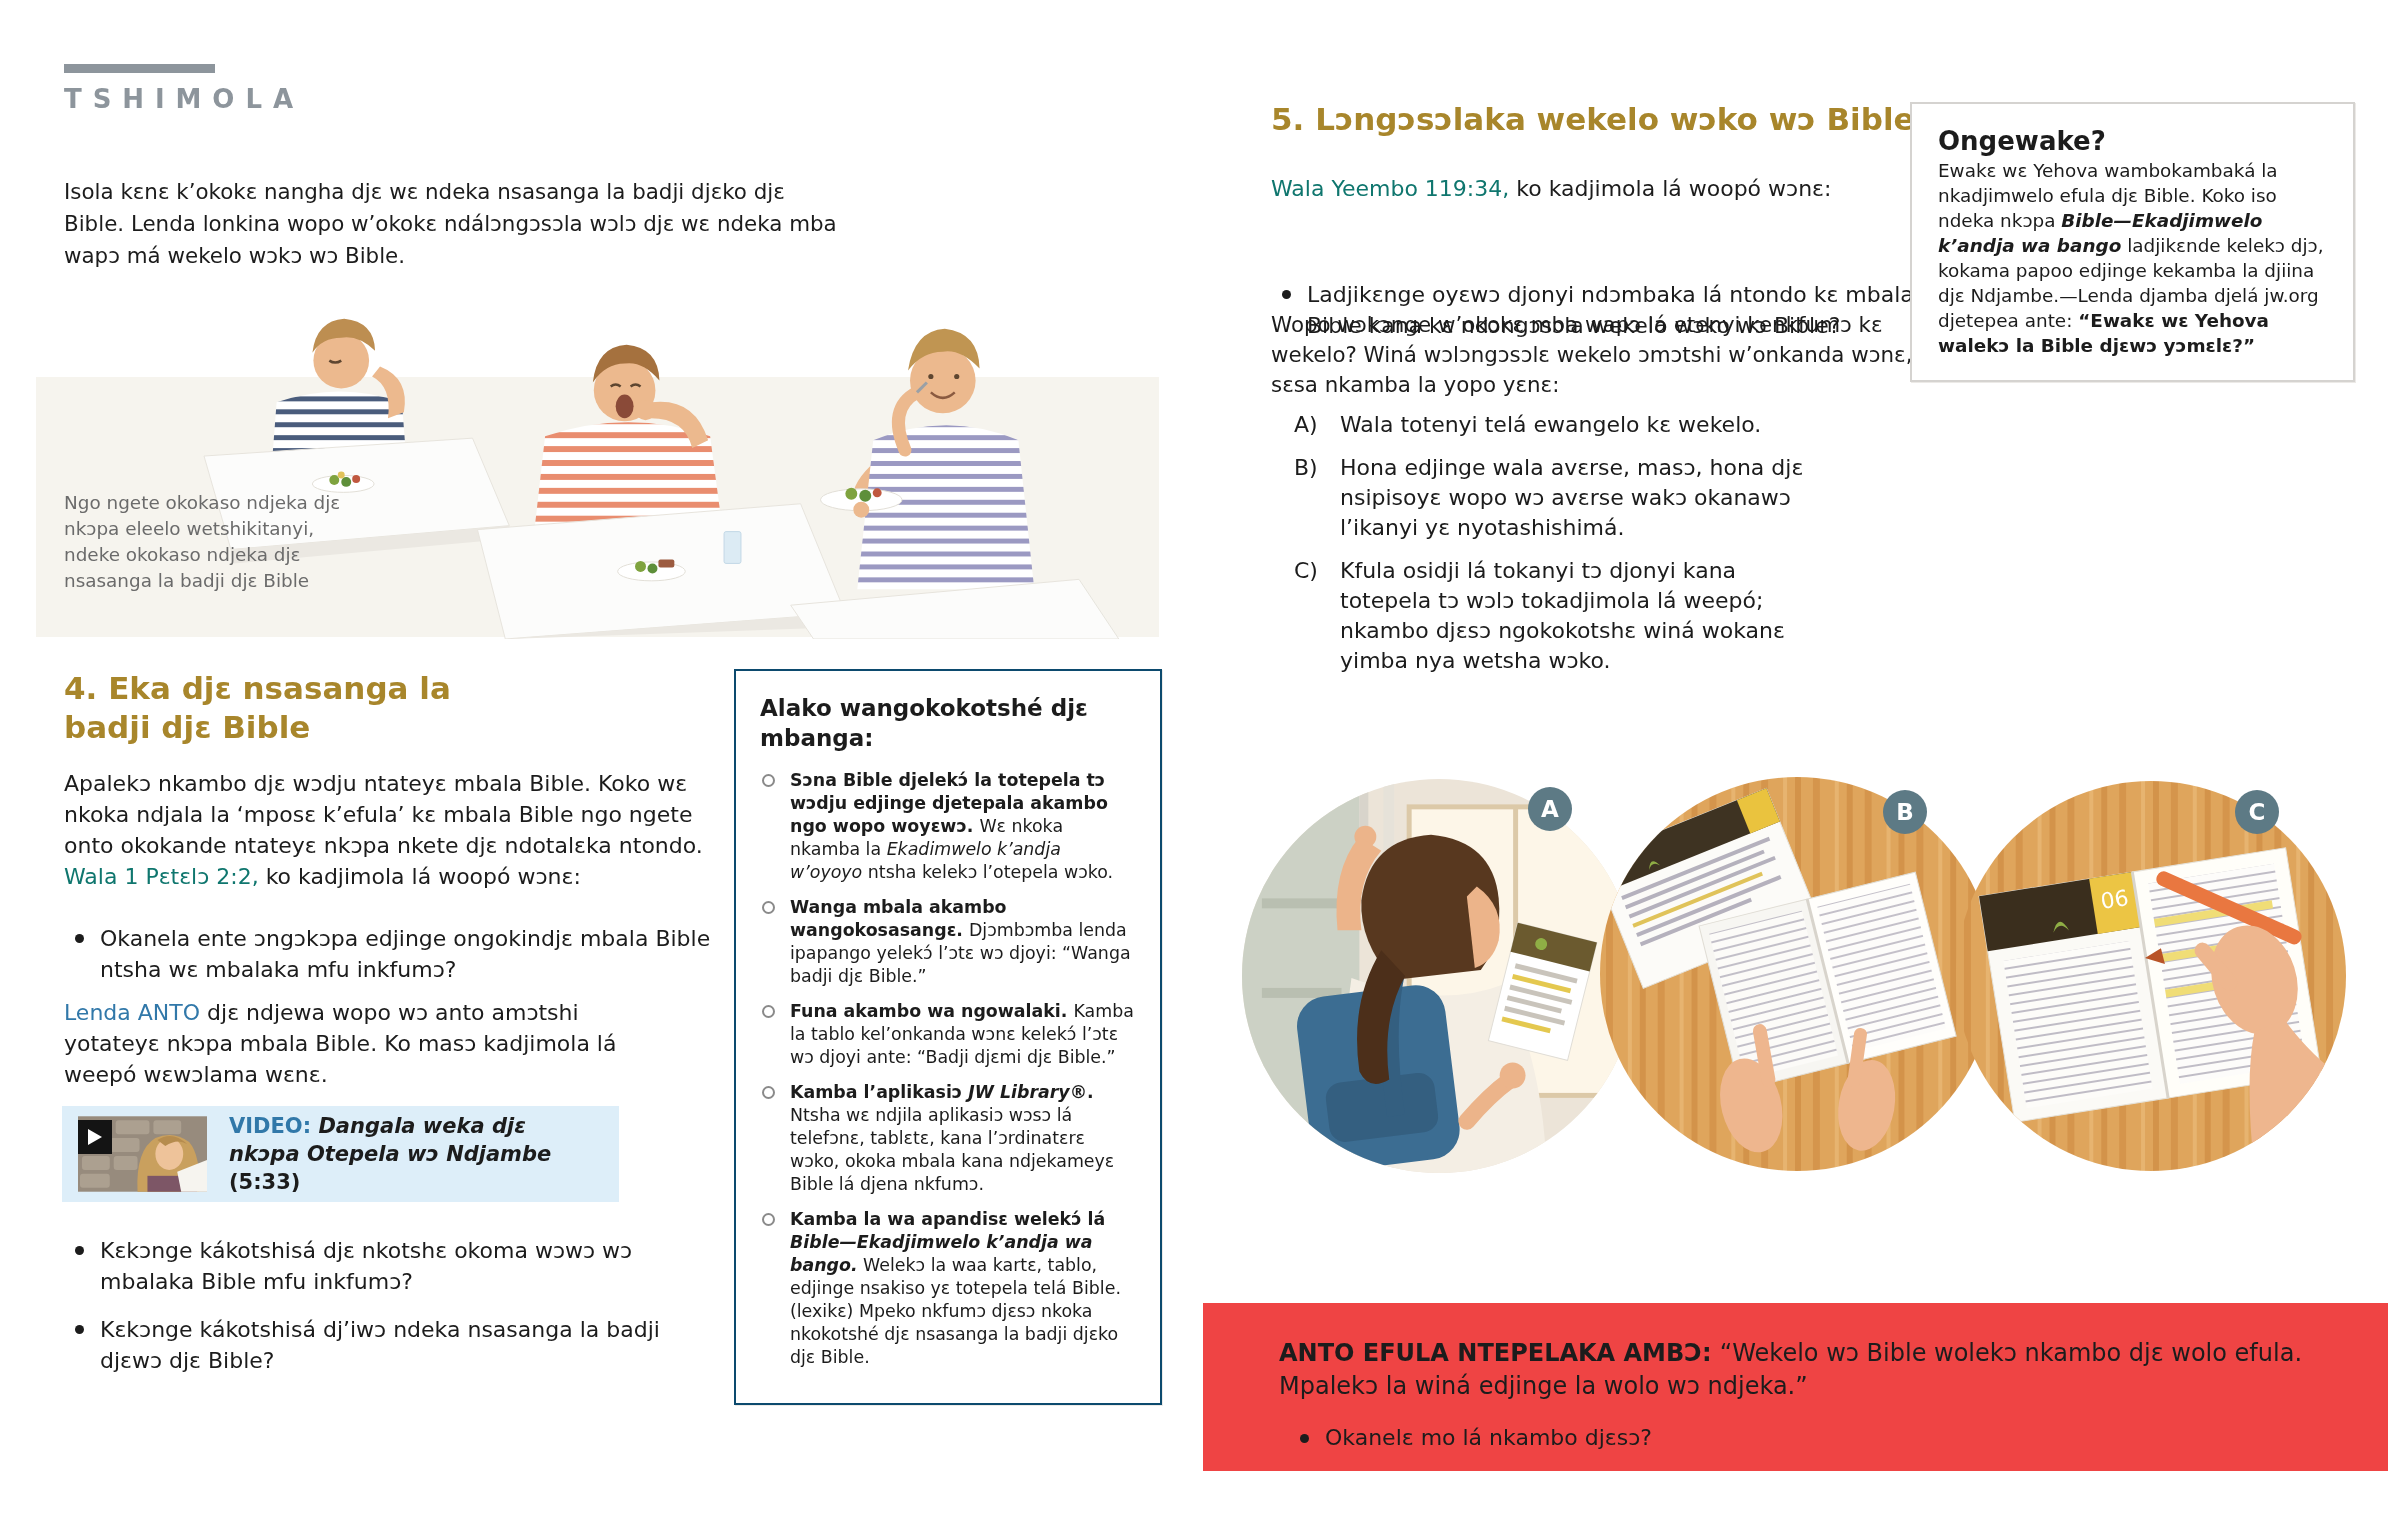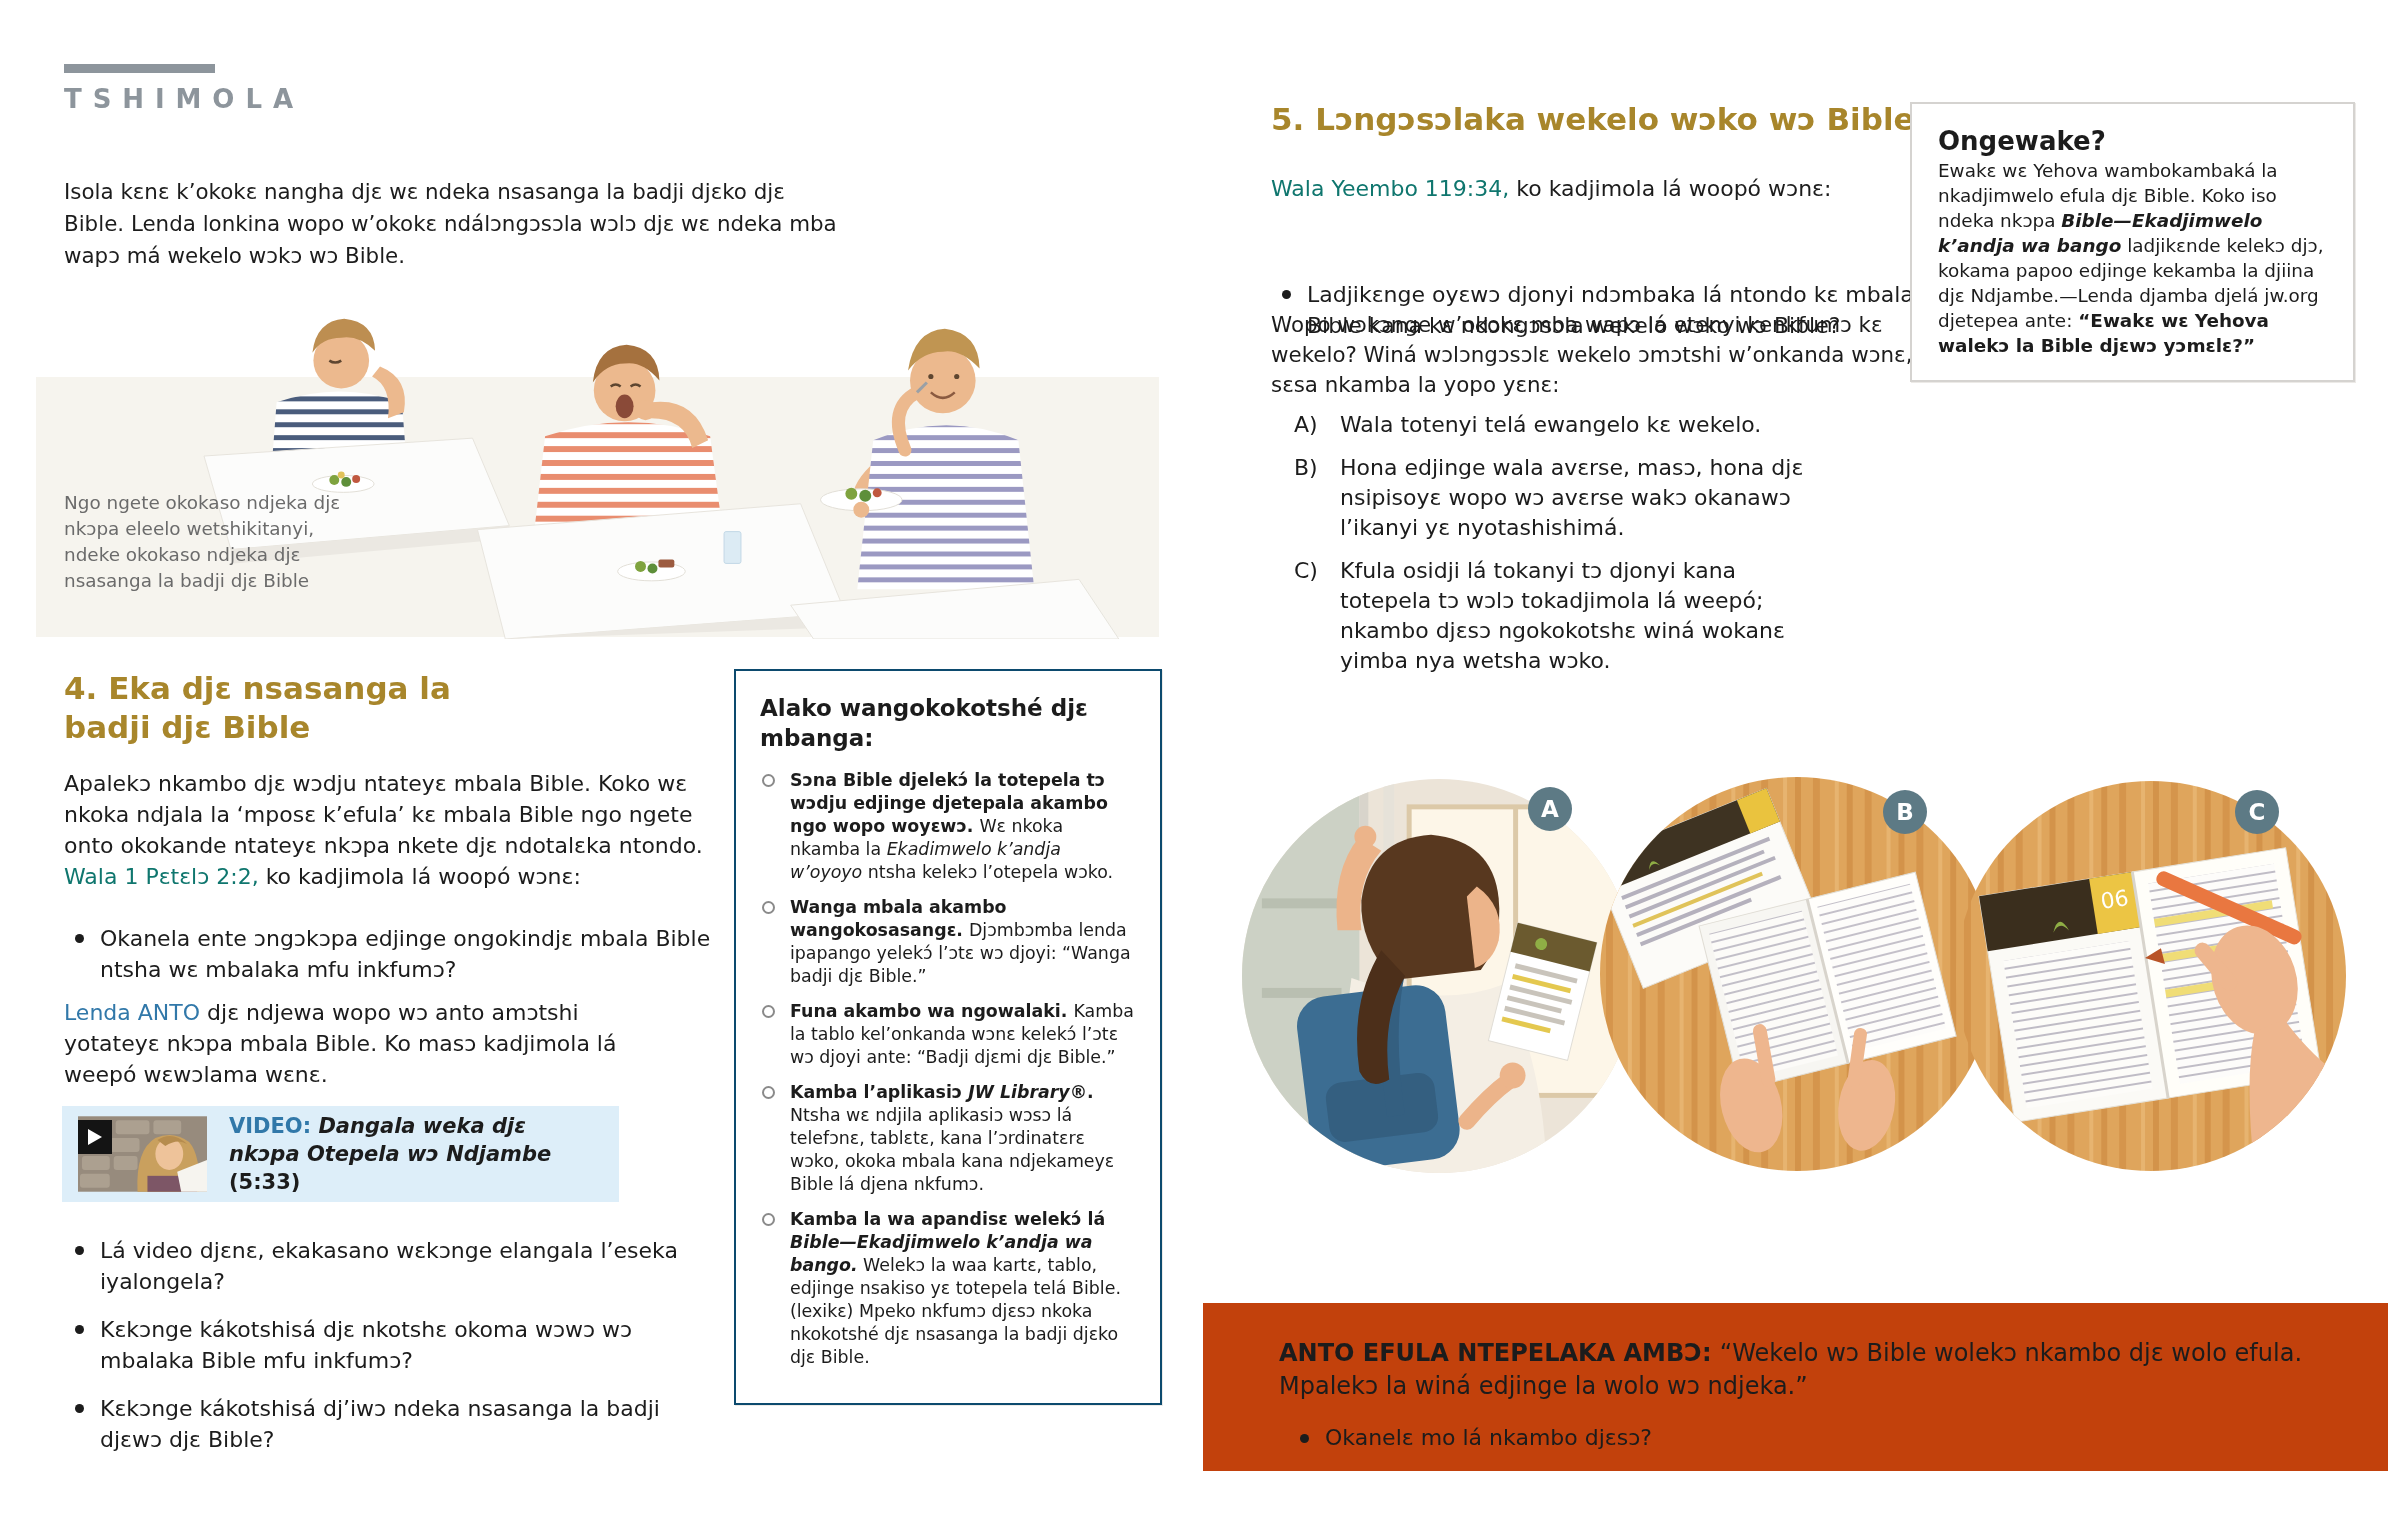--- a/index.html
+++ b/index.html
@@ -66,21 +66,21 @@
   .fig-circle{border-radius:50%;overflow:hidden;}
   .fig-a{left:1242px;top:779px;width:394px;height:394px;}
   .fig-b{left:1600px;top:777px;width:394px;height:394px;}
   .fig-c{left:1956px;top:781px;width:390px;height:390px;}
   .fig-badge{width:44px;height:44px;border-radius:50%;background:#5d7a85;color:#fff;font-size:23px;font-weight:700;display:flex;align-items:center;justify-content:center;}
   .badge-a{left:1528px;top:787px;}
   .badge-b{left:1883px;top:790px;}
   .badge-c{left:2235px;top:790px;}
 
   
-  .bottom-box{left:1203px;top:1303px;width:1185px;height:232px;background:#c2410c;box-sizing:border-box;padding:34px 40px 11px 76px;}
+  .bottom-box{left:1203px;top:1303px;width:1185px;height:232px;background:#ef4444;box-sizing:border-box;padding:34px 40px 11px 76px;}
   .bottom-lead{font-size:24px;line-height:33px;width:1025px;}
   .bottom-bullet{margin-top:20px;margin-left:10px;font-size:22px;line-height:30px;}
 </style>
 </head>
 <body>
 
 <div class="page">
 
   <div class="abs kicker-bar"></div>
   <div class="abs kicker">TSHIMOLA</div>
@@ -190,21 +190,20 @@
       <div class="play-btn">
         <svg width="14" height="16" viewBox="0 0 14 16">
             <polygon points="0,0 14,8 0,16" fill="#ffffff"></polygon>
           </svg>
       </div>
     </div>
     <div class="video-text"><span class="b blue">VIDEO: </span><span class="b i">Dangala weka djɛ nkɔpa Otepela wɔ Ndjambe </span><span class="b">(5:33)</span></div>
   </div>
 
   <div class="abs bullets4 dot-list">
-    <div class="dot-item">Lá video djɛnɛ, ekakasano wɛkɔnge elangala l’eseka iyalongela?</div>
     <div class="dot-item">Kɛkɔnge kákotshisá djɛ nkotshɛ okoma wɔwɔ wɔ mbalaka Bible mfu inkfumɔ?</div>
     <div class="dot-item">Kɛkɔnge kákotshisá dj’iwɔ ndeka nsasanga la badji djɛwɔ djɛ Bible?</div>
   </div>
 
   <div class="abs tips-box">
     <div class="tips-title">Alako wangokokotshé djɛ mbanga:</div>
     <div class="ring-item"><span class="b">Sɔna Bible djelekɔ́ la totepela tɔ wɔdju edjinge djetepala akambo ngo wopo woyɛwɔ. </span><span>Wɛ nkoka nkamba la </span><span class="i">Ekadimwelo k’andja w’oyoyo</span><span> ntsha kelekɔ l’otepela wɔko.</span></div>
     <div class="ring-item"><span class="b">Wanga mbala akambo wangokosasangɛ. </span><span>Djɔmbɔmba lenda ipapango yelekɔ́ l’ɔtɛ wɔ djoyi: “Wanga badji djɛ Bible.”</span></div>
     <div class="ring-item"><span class="b">Funa akambo wa ngowalaki. </span><span>Kamba la tablo kel’onkanda wɔnɛ kelekɔ́ l’ɔtɛ wɔ djoyi ante: “Badji djɛmi djɛ Bible.”</span></div>
     <div class="ring-item"><span class="b">Kamba l’aplikasiɔ </span><span class="b i">JW Library</span><span class="b">®. </span><span>Ntsha wɛ ndjila aplikasiɔ wɔsɔ lá telefɔnɛ, tablɛtɛ, kana l’ɔrdinatɛrɛ wɔko, okoka mbala kana ndjekameyɛ Bible lá djena nkfumɔ.</span></div>

